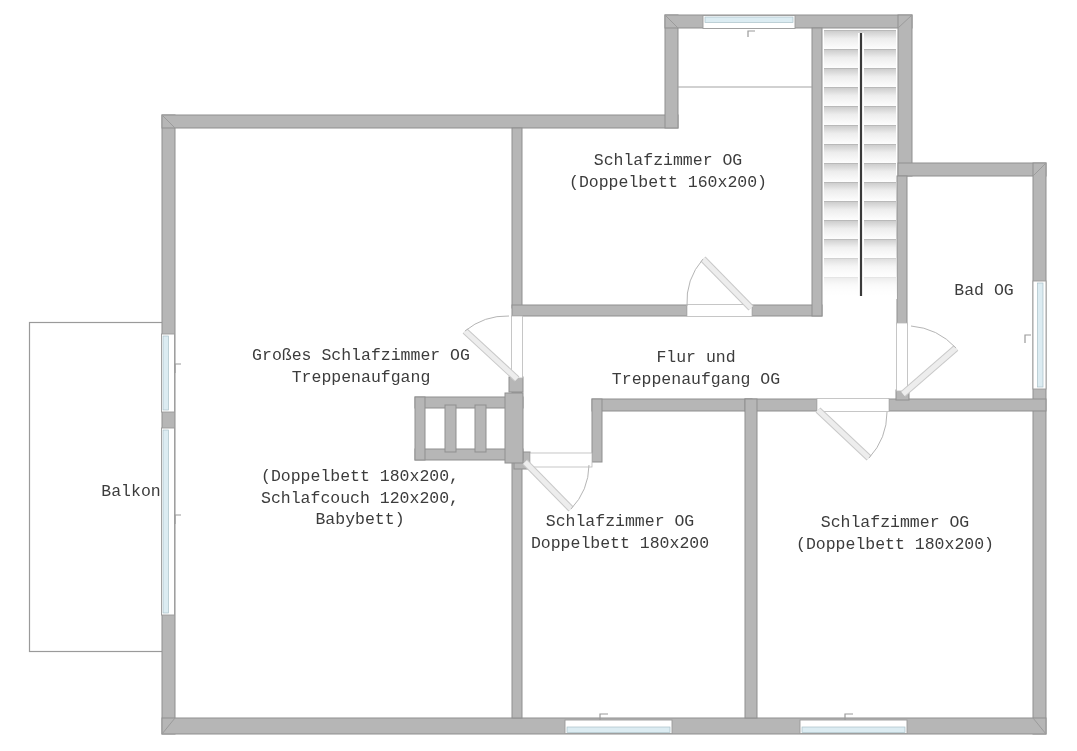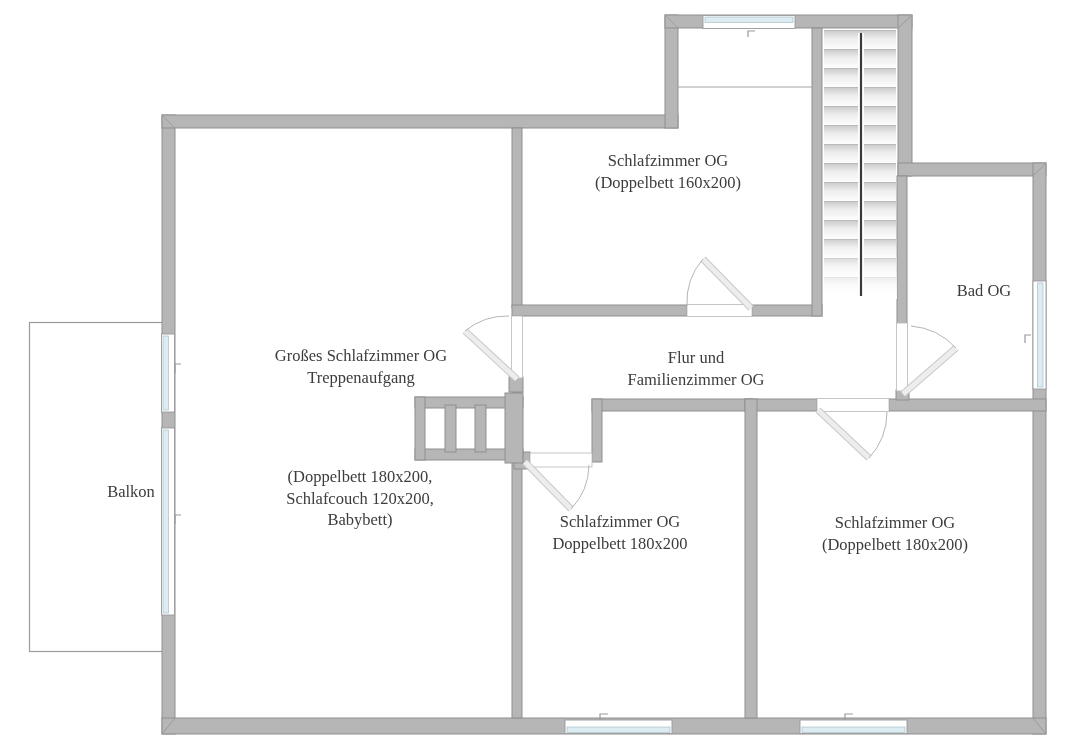--- a/index.html
+++ b/index.html
@@ -1,17 +1,17 @@
 <!DOCTYPE html>
 <html><head>
 <meta charset="utf-8">
 <style>
   html,body{margin:0;padding:0;background:#ffffff;}
   .plan{position:relative;width:1077px;height:751px;background:#fff;overflow:hidden;
-        font-family:Liberation Serif, serif;}
+        font-family:Liberation Mono, monospace;}
   .plan svg{position:absolute;left:0;top:0;}
   .wall{fill:#b6b6b6;stroke:#8f8f8f;stroke-width:1;}
   .opening{fill:#ffffff;stroke:#b8b8b8;stroke-width:.8;}
   .glass{fill:#dcecf2;stroke:#a9c0c8;stroke-width:.7;}
   .wframe{fill:#ffffff;stroke:#9a9a9a;stroke-width:.9;}
   .arc{fill:none;stroke:#b5b5b5;stroke-width:1;}
   .leaf-bg{stroke:#c9c9c9;stroke-width:7;stroke-linecap:butt;}
   .leaf-fg{stroke:#ededed;stroke-width:5;stroke-linecap:butt;}
   .miter{stroke:#9b9b9b;stroke-width:1;}
   .handle{fill:none;stroke:#9a9a9a;stroke-width:1.2;}
@@ -173,21 +173,21 @@
 
   <div class="label" style="left:668px;top:171px">
     <span>Schlafzimmer OG</span>
     <span>(Doppelbett 160x200)</span>
   </div>
   <div class="label" style="left:984px;top:291px">
     <span>Bad OG</span>
   </div>
   <div class="label" style="left:696px;top:368px">
     <span>Flur und</span>
-    <span>Familienzimmer OG</span>
+    <span>Treppenaufgang OG</span>
   </div>
   <div class="label" style="left:361px;top:366px">
     <span>Großes Schlafzimmer OG</span>
     <span>Treppenaufgang</span>
   </div>
   <div class="label" style="left:360px;top:498px">
     <span>(Doppelbett 180x200,</span>
     <span>Schlafcouch 120x200,</span>
     <span>Babybett)</span>
   </div>

